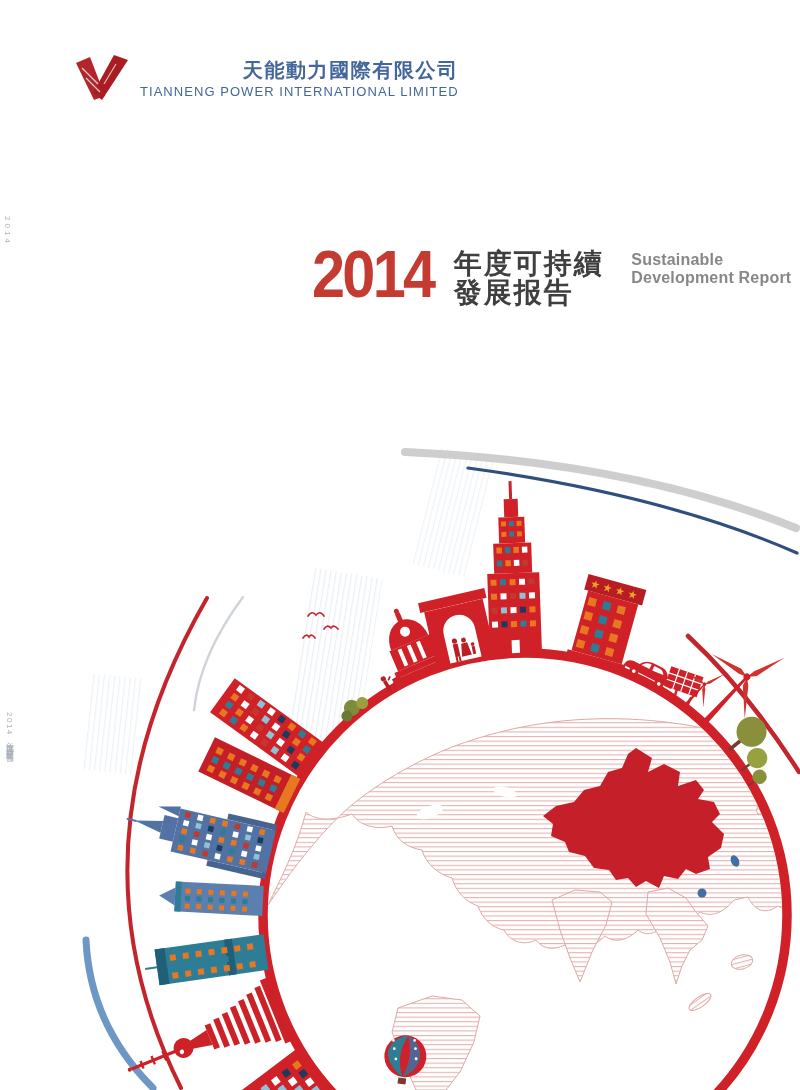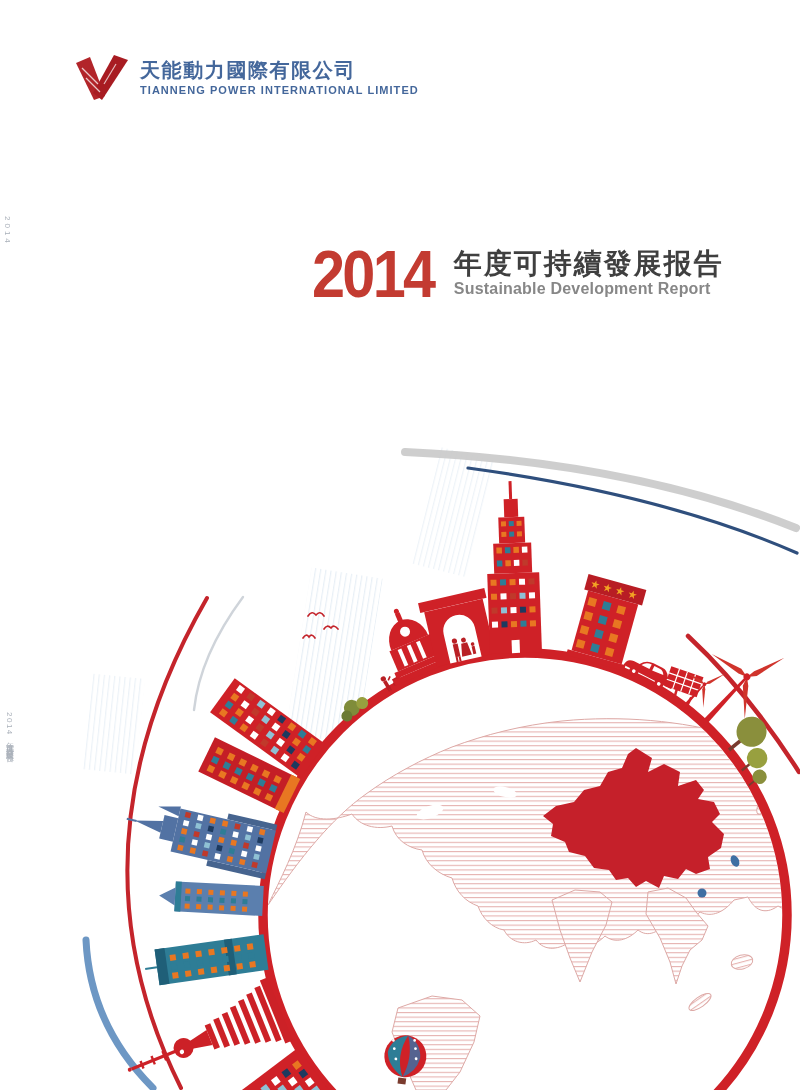--- a/index.html
+++ b/index.html
@@ -2,32 +2,32 @@
 <html><head>
 <meta charset="utf-8">
 <style>
   html,body{margin:0;padding:0;background:#fff;}
   .cover{position:relative;width:800px;height:1090px;background:#ffffff;overflow:hidden;
          font-family:"Liberation Sans",sans-serif;}
   
   .logo{position:absolute;left:74px;top:54px;display:flex;align-items:flex-start;gap:10px;}
   .logo-mark{width:56px;height:50px;flex:0 0 auto;}
   .logo-text{display:flex;flex-direction:column;margin-top:5px;}
-  .logo-zh{font-size:20px;font-weight:700;color:#44679b;letter-spacing:1.6px;line-height:1.1;}
-  .logo-en{font-size:11px;font-weight:700;color:#44679b;letter-spacing:1.05px;margin-top:3px;}
+  .logo-zh{font-size:20px;font-weight:700;color:#44679b;letter-spacing:1.6px;line-height:1.1;text-align:right;}
+  .logo-en{font-size:13px;font-weight:400;color:#44679b;letter-spacing:1.05px;margin-top:3px;}
   
   .spine{position:absolute;left:3px;writing-mode:vertical-rl;color:#9aa2ad;
          font-size:8px;letter-spacing:3px;opacity:.85;}
   .spine.top{top:216px;}
   .spine.bottom{top:712px;letter-spacing:1.5px;}
   
   .title-block{position:absolute;left:312px;top:244px;display:flex;align-items:flex-start;gap:7px;}
   .title-year{font-size:66px;font-weight:800;color:#c33b31;line-height:.92;letter-spacing:-3px;
               transform:scaleX(.9);transform-origin:left top;}
-  .title-right{display:flex;flex-direction:column;margin-top:5px;}
+  .title-right{display:flex;flex-direction:row;margin-top:5px;}
   .title-zh{font-size:28px;font-weight:700;color:#3f3f3f;letter-spacing:2px;line-height:1.05;}
   .title-en{font-size:16px;font-weight:700;color:#878787;margin-top:2px;letter-spacing:.2px;}
   
   .art{position:absolute;left:0;top:0;width:800px;height:1090px;}
 </style>
 </head>
 <body>
 
 <div class="cover">
 

